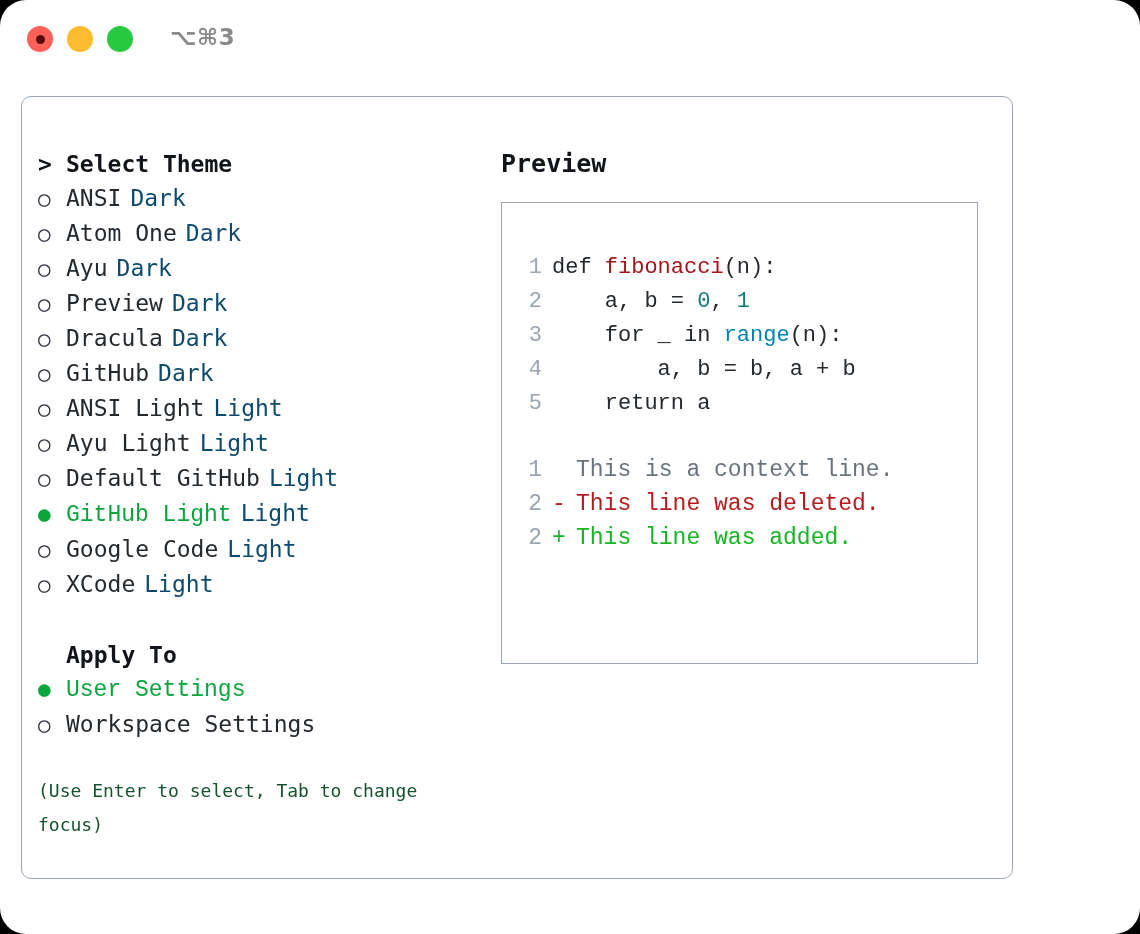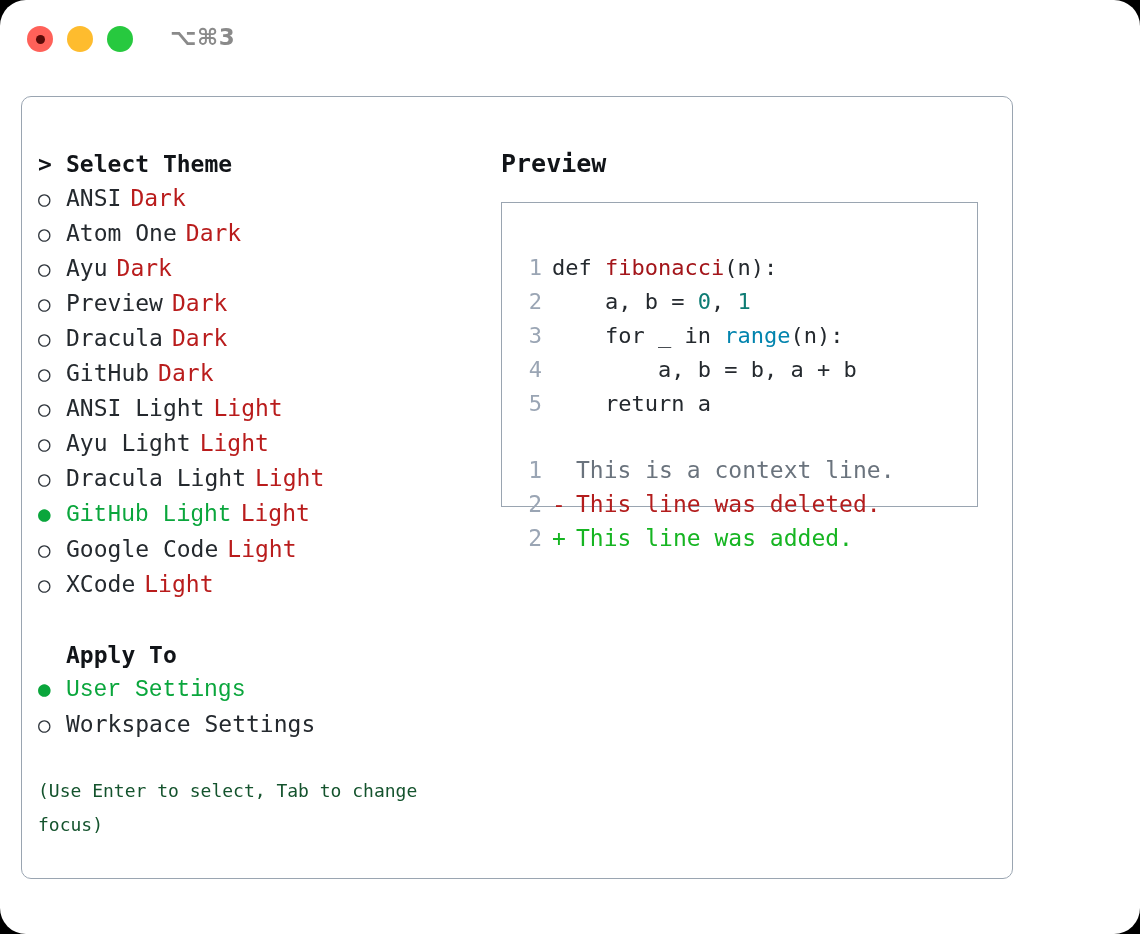--- a/index.html
+++ b/index.html
@@ -123,21 +123,21 @@
     flex: 0 0 28px;
     width: 28px;
     display: inline-block;
     font-size: 21px;
     color: #30363d;
   }
   .radio.on { color: #0aa63c; }
   .opt-label { color: #24292e; }
   .opt-row.selected .opt-label { color: #0aa63c; font-family: Liberation Mono, monospace; }
   .opt-variant {
-    color: #b91c1c;
+    color: #0c4a6e;
     margin-left: 9px;
   }
 
   .spacer-sm { height: 36px; }
   .spacer-md { height: 32px; }
 
   .hint {
     font-size: 18px;
     line-height: 34px;
     color: #14532d;
@@ -155,25 +155,26 @@
   }
   .preview-title {
     font-size: 25px;
     line-height: 34px;
     font-weight: bold;
     color: #111418;
   }
   .preview-box {
     margin-top: 21px;
     width: 477px;
-    height: 305px;
+    height: 462px;
     border: 1.6px solid #9aa5b1;
     box-sizing: border-box;
     background: #ffffff;
     position: relative;
+    font-family: Liberation Mono, monospace;
   }
 
   .code {
     position: absolute;
     left: 14px;
     top: 48px;
     font-size: 22px;
     line-height: 34px;
     white-space: pre;
   }
@@ -233,21 +234,21 @@
 
         <div id="theme-list">
             <div class="opt-row"><span class="radio">○</span><span class="opt-label">ANSI</span><span class="opt-variant">Dark</span></div>
             <div class="opt-row"><span class="radio">○</span><span class="opt-label">Atom One</span><span class="opt-variant">Dark</span></div>
             <div class="opt-row"><span class="radio">○</span><span class="opt-label">Ayu</span><span class="opt-variant">Dark</span></div>
             <div class="opt-row"><span class="radio">○</span><span class="opt-label">Preview</span><span class="opt-variant">Dark</span></div>
             <div class="opt-row"><span class="radio">○</span><span class="opt-label">Dracula</span><span class="opt-variant">Dark</span></div>
             <div class="opt-row"><span class="radio">○</span><span class="opt-label">GitHub</span><span class="opt-variant">Dark</span></div>
             <div class="opt-row"><span class="radio">○</span><span class="opt-label">ANSI Light</span><span class="opt-variant">Light</span></div>
             <div class="opt-row"><span class="radio">○</span><span class="opt-label">Ayu Light</span><span class="opt-variant">Light</span></div>
-            <div class="opt-row"><span class="radio">○</span><span class="opt-label">Dracula Light</span><span class="opt-variant">Light</span></div>
+            <div class="opt-row"><span class="radio">○</span><span class="opt-label">Default GitHub</span><span class="opt-variant">Light</span></div>
             <div class="opt-row selected"><span class="radio on">●</span><span class="opt-label">GitHub Light</span><span class="opt-variant">Light</span></div>
             <div class="opt-row"><span class="radio">○</span><span class="opt-label">Google Code</span><span class="opt-variant">Light</span></div>
             <div class="opt-row"><span class="radio">○</span><span class="opt-label">XCode</span><span class="opt-variant">Light</span></div>
           </div>
 
         <div class="spacer-sm"></div>
 
         <div class="section-header">
           <span class="sh-prefix"></span>
           <span>Apply To</span>

